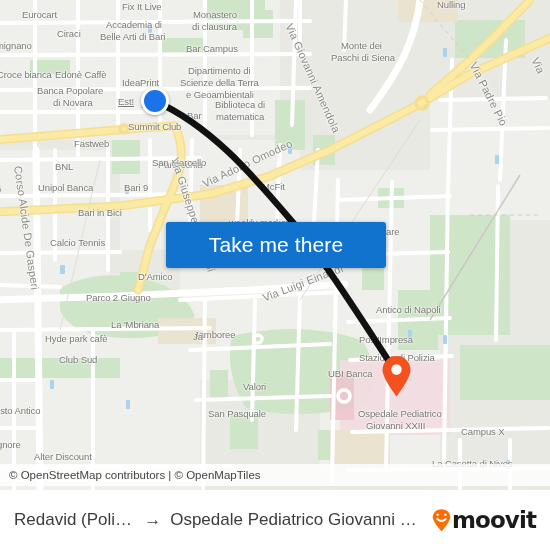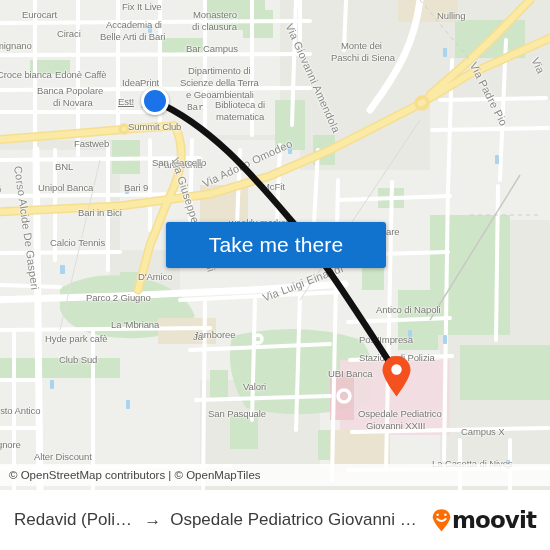--- a/index.html
+++ b/index.html
@@ -342,21 +342,21 @@
         <div class="poi" style="left: -3px; top: 70px;">Croce bianca</div>
         <div class="poi" style="left: 55px; top: 70px;">Edonè Caffè</div>
         <div class="poi" style="left: 122px; top: 78px;">IdeaPrint</div>
         <div class="poi" style="left: 188px; top: 66px;">Dipartimento di</div>
         <div class="poi" style="left: 180px; top: 78px;">Scienze della Terra</div>
         <div class="poi" style="left: 186px; top: 90px;">e Geoambientali</div>
         <div class="poi" style="left: 37px; top: 86px;">Banca Popolare</div>
         <div class="poi" style="left: 53px; top: 98px;">di Novara</div>
         <div class="poi" style="left: 118px; top: 97px; text-decoration: underline;">Est!</div>
         <div class="poi" style="left: 141px; top: 100px;">F</div>
-        <div class="poi" style="left: 187px; top: 103px; font-family: Liberation Mono, monospace;">Bar</div>
+        <div class="poi" style="left: 187px; top: 111px;">Bar</div>
         <div class="poi" style="left: 215px; top: 100px;">Biblioteca di</div>
         <div class="poi" style="left: 216px; top: 112px;">matematica</div>
         <div class="poi" style="left: 128px; top: 122px;">Summit Club</div>
         <div class="poi" style="left: 74px; top: 139px;">Fastweb</div>
         <div class="poi" style="left: 158px; top: 160px;">Parrocchia</div>
         <div class="poi" style="left: 152px; top: 158px;">San Marcello</div>
         <div class="poi" style="left: 55px; top: 162px;">BNL</div>
         <div class="poi" style="left: 38px; top: 183px;">Unipol Banca</div>
         <div class="poi" style="left: 124px; top: 183px;">Bari 9</div>
         <div class="poi" style="left: 78px; top: 208px;">Bari in Bici</div>
@@ -377,21 +377,21 @@
         <div class="poi" style="left: 328px; top: 369px;">UBI Banca</div>
         <div class="poi" style="left: 243px; top: 382px;">Valori</div>
         <div class="poi" style="left: 208px; top: 409px;">San Pasquale</div>
         <div class="poi" style="left: 358px; top: 409px;">Ospedale Pediatrico</div>
         <div class="poi" style="left: 366px; top: 421px;">Giovanni XXIII</div>
         <div class="poi" style="left: 461px; top: 427px;">Campus X</div>
         <div class="poi" style="left: 432px; top: 459px;">La Casetta di Nives</div>
         <div class="poi" style="left: -5px; top: 406px;">usto Antico</div>
         <div class="poi" style="left: -3px; top: 440px;">gnore</div>
         <div class="poi" style="left: 34px; top: 452px;">Alter Discount</div>
-        <div class="poi" style="left: 437px; top: 11px;">Nulling</div>
+        <div class="poi" style="left: 437px; top: 0px;">Nulling</div>
       </div>
     <div id="street-layer">
         <div class="street" style="left: 18px; top: 160px; transform: rotate(82deg);">Corso Alcide De Gasperi</div>
         <div class="street" style="left: 175px; top: 152px; transform: rotate(72deg);">Via Giuseppe Petronelli</div>
         <div class="street" style="left: 289px; top: 18px; transform: rotate(66deg);">Via Giovanni Amendola</div>
         <div class="street" style="left: 203px; top: 178px; transform: rotate(-25deg);">Via Adolfo Omodeo</div>
         <div class="street" style="left: 263px; top: 292px; transform: rotate(-21deg);">Via Luigi Einaudi</div>
         <div class="street" style="left: 473px; top: 57px; transform: rotate(63deg);">Via Padre Pio</div>
         <div class="street" style="left: 535px; top: 52px; transform: rotate(66deg);">Via</div>
         <div class="street" style="left: -2px; top: 177px; transform: rotate(80deg);">ra</div>

